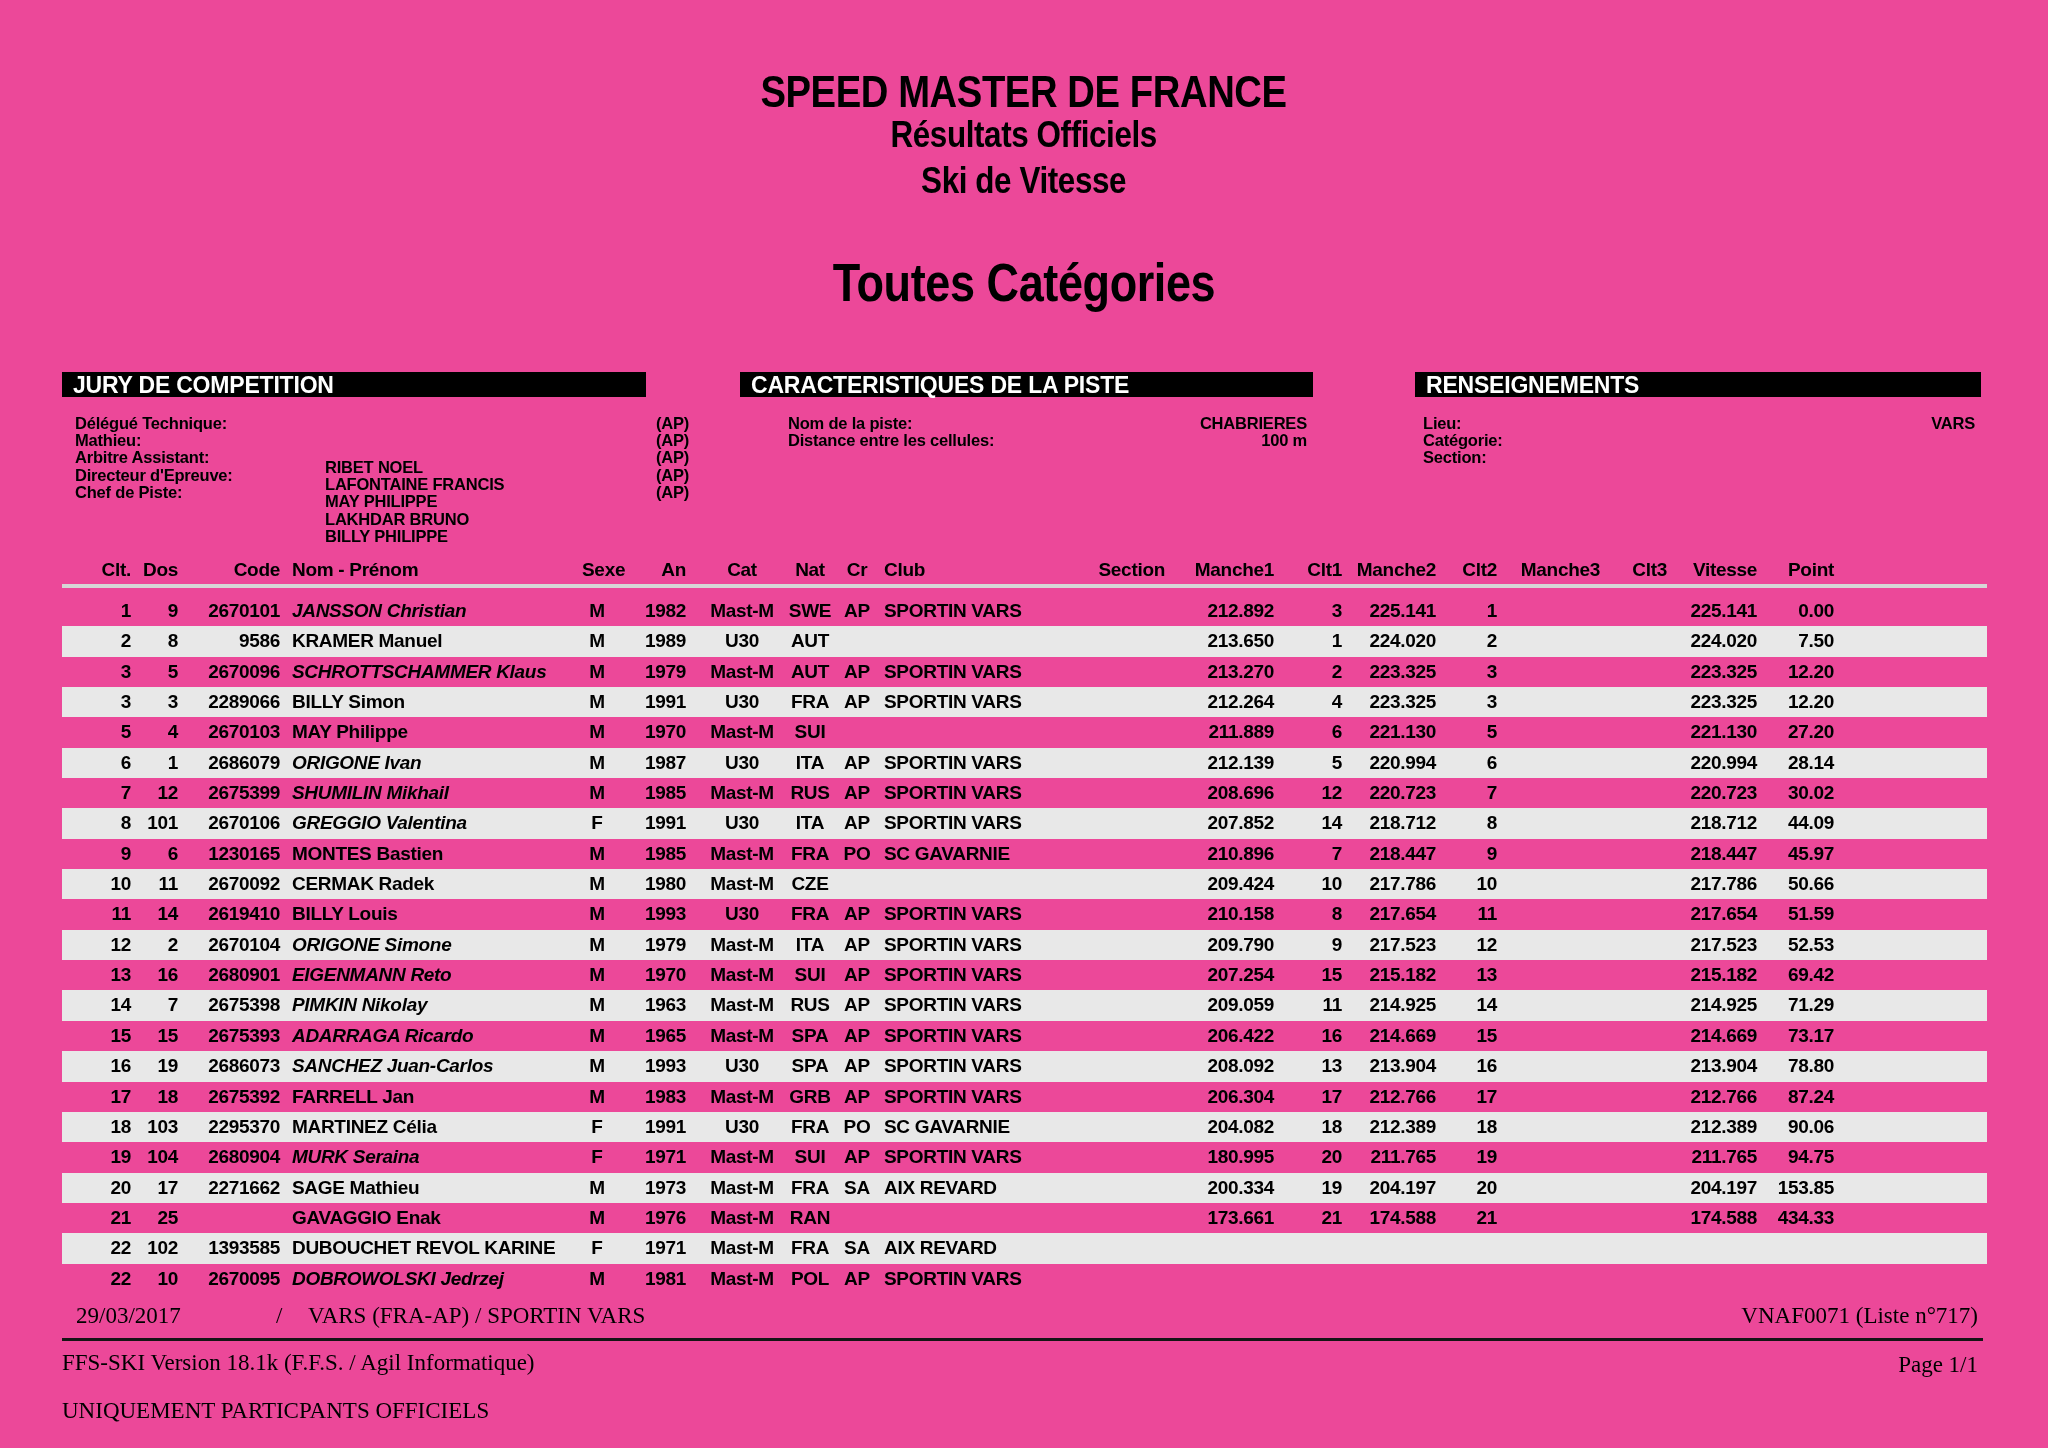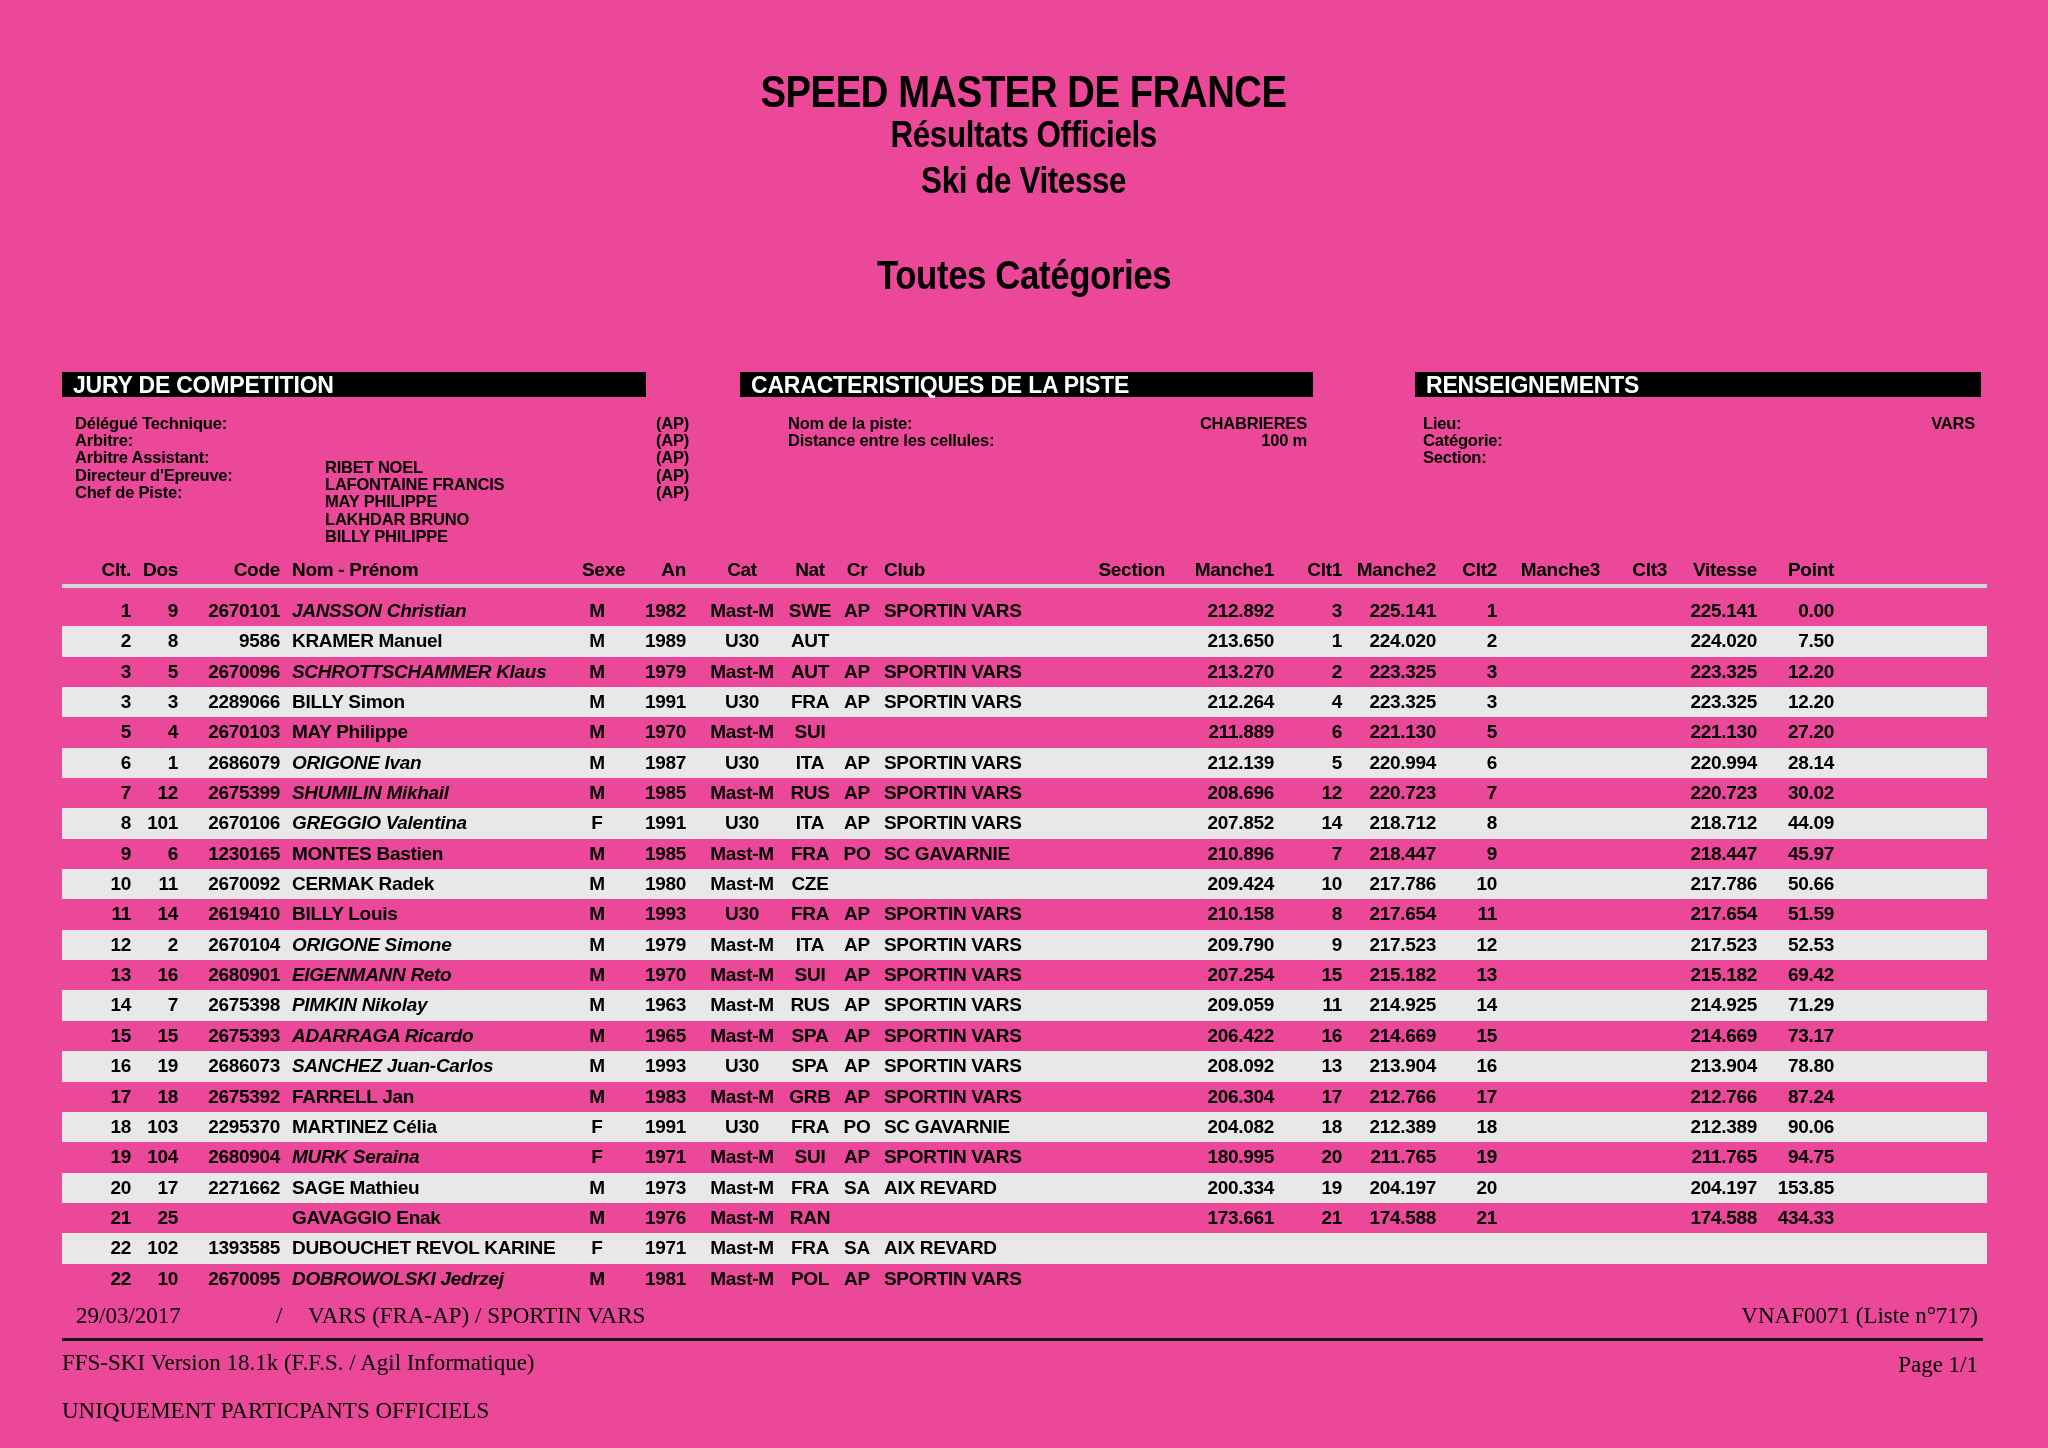--- a/index.html
+++ b/index.html
@@ -6,21 +6,21 @@
   .page{
     position:relative;width:2048px;height:1448px;background:#ec4899;
     font-family:"Liberation Sans",sans-serif;color:#000;overflow:hidden;
   }
   
   .tline{position:absolute;left:0;width:2048px;text-align:center;font-weight:bold;white-space:nowrap;}
   .tline .tx{display:inline-block;transform:scaleX(.85);transform-origin:center;letter-spacing:-.5px;}
   .t1{top:66px;font-size:45px;}
   .t2{top:114px;font-size:37px;}
   .t3{top:160px;font-size:37px;}
-  .sub{top:252px;font-size:41px;}
+  .sub{top:252px;font-size:53px;}
   
   .ibox{position:absolute;top:372px;font-weight:bold;font-size:16.5px;letter-spacing:-.2px;}
   .ibar{height:25px;background:#000;color:#fff;line-height:26px;padding-left:11px;
         font-size:23px;letter-spacing:-.2px;white-space:nowrap;}
   .irows{margin-top:18px;}
   .irow{position:relative;height:17.2px;line-height:17.2px;white-space:nowrap;}
   .jury{left:62px;width:700px;}
   .jury .ibar{width:573px;}
   .jury .lbl{position:absolute;left:13px;}
   .jury .val{position:absolute;left:263px;margin-top:44px;}
@@ -78,21 +78,21 @@
 
   <div class="ibox jury">
     <div class="ibar">JURY DE COMPETITION</div>
     <div class="irows">
       <div class="irow">
           <span class="lbl">Délégué Technique:</span>
           <span class="val">RIBET NOEL</span>
           <span class="ap">(AP)</span>
         </div>
       <div class="irow">
-          <span class="lbl">Arbitre:</span>
+          <span class="lbl">Mathieu:</span>
           <span class="val">LAFONTAINE FRANCIS</span>
           <span class="ap">(AP)</span>
         </div>
       <div class="irow">
           <span class="lbl">Arbitre Assistant:</span>
           <span class="val">MAY PHILIPPE</span>
           <span class="ap">(AP)</span>
         </div>
       <div class="irow">
           <span class="lbl">Directeur d'Epreuve:</span>

